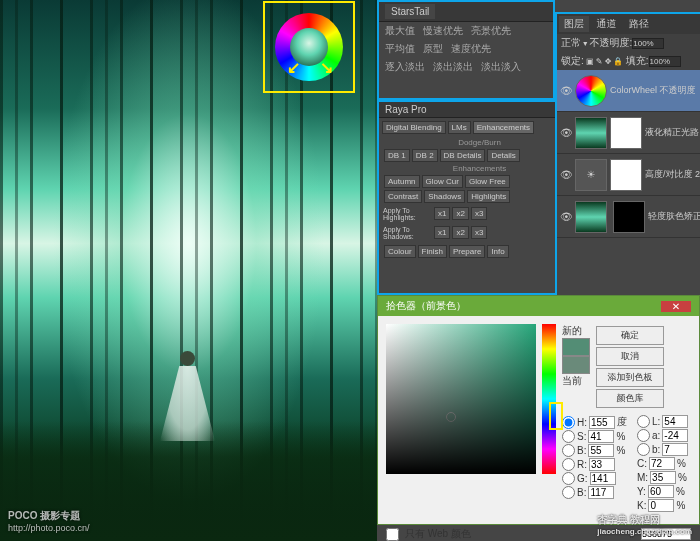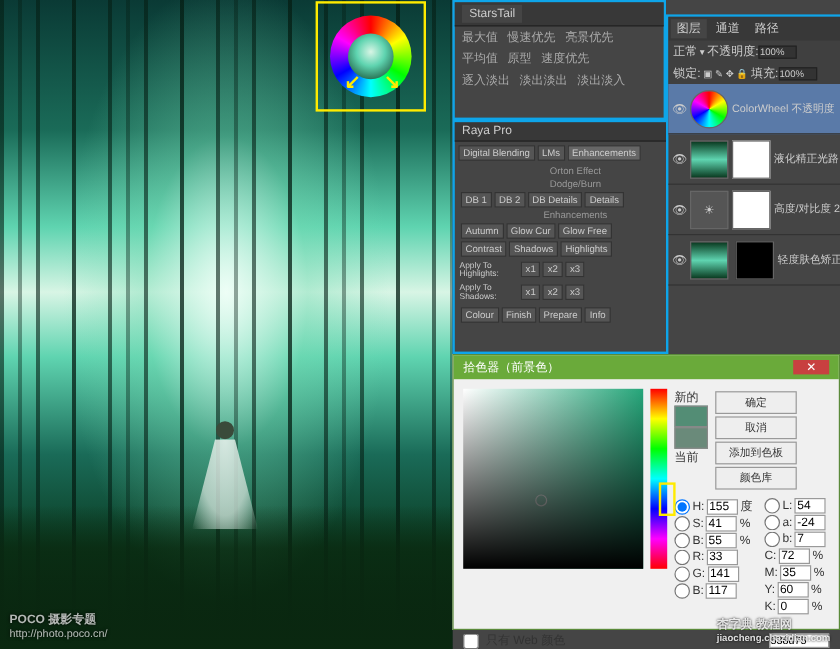--- a/index.html
+++ b/index.html
@@ -82,21 +82,20 @@
 <div class="panel stars">
   <div class="panel-hdr"><span class="tab">StarsTail</span></div>
   <div class="row"><span>最大值</span><span>慢速优先</span><span>亮景优先</span></div>
   <div class="row"><span>平均值</span><span>原型</span><span>速度优先</span></div>
   <div class="row"><span>逐入淡出</span><span>淡出淡出</span><span>淡出淡入</span></div>
 </div>
 
 <div class="panel raya">
   <div class="panel-hdr">Raya Pro</div>
   <div style="padding:2px"><span class="btn">Digital Blending</span><span class="btn">LMs</span><span class="btn" style="background:#666">Enhancements</span></div>
-  <div class="sec">Orton Effect</div>
   <div class="sec">Dodge/Burn</div>
   <div style="padding:0 4px"><span class="btn">DB 1</span><span class="btn">DB 2</span><span class="btn">DB Details</span><span class="btn">Details</span></div>
   <div class="sec">Enhancements</div>
   <div style="padding:0 4px"><span class="btn">Autumn</span><span class="btn">Glow Cur</span><span class="btn">Glow Free</span></div>
   <div style="padding:0 4px"><span class="btn">Contrast</span><span class="btn">Shadows</span><span class="btn">Highlights</span></div>
   <div style="padding:2px 4px;display:flex;align-items:center">
       <span style="width:50px;font-size:7px">Apply To Highlights:</span>
       <span class="btn">x1</span>
       <span class="btn">x2</span>
       <span class="btn">x3</span>

